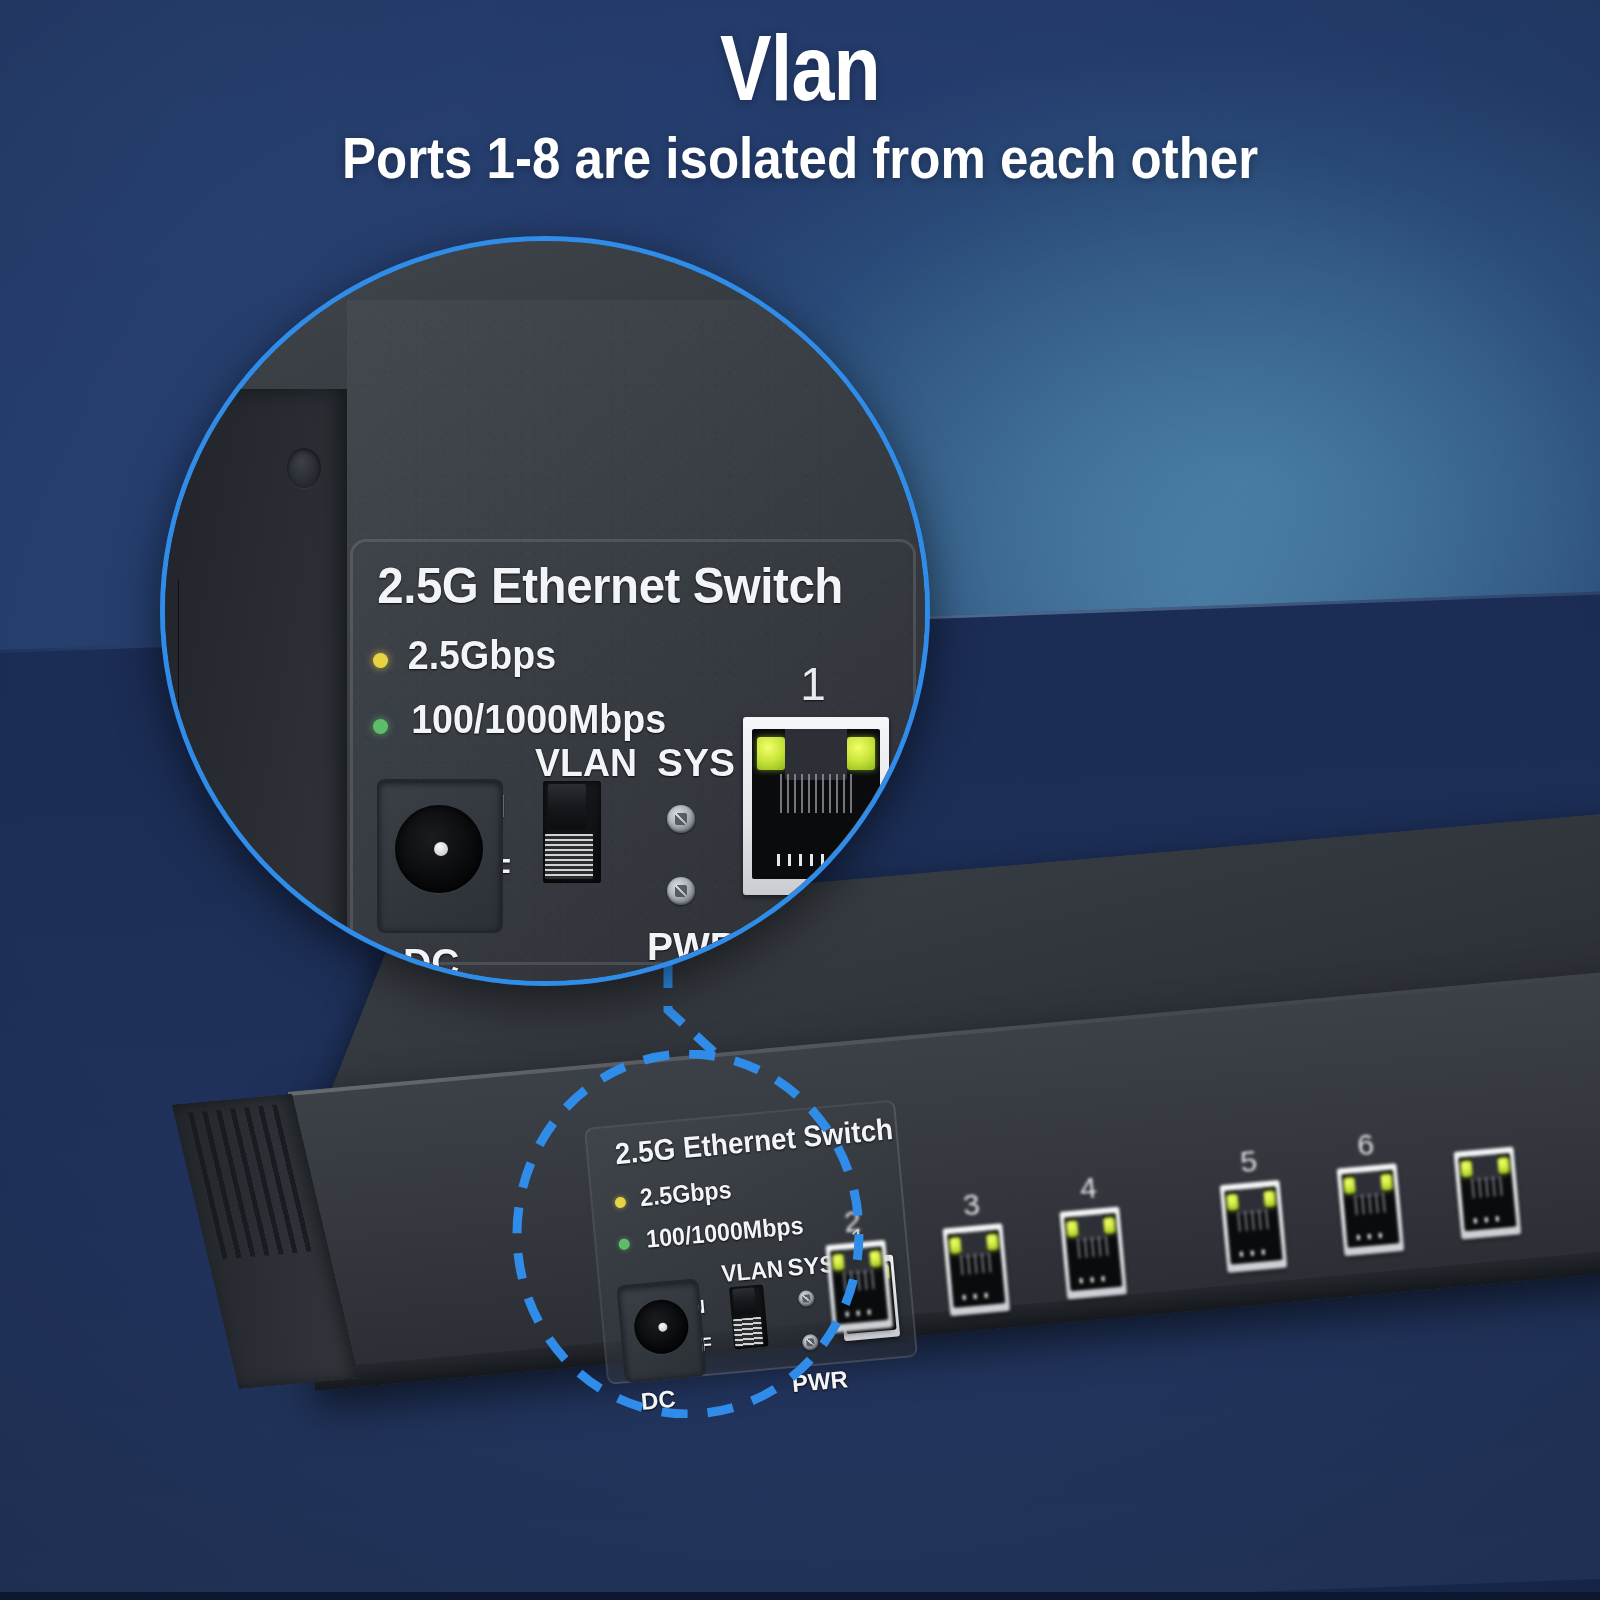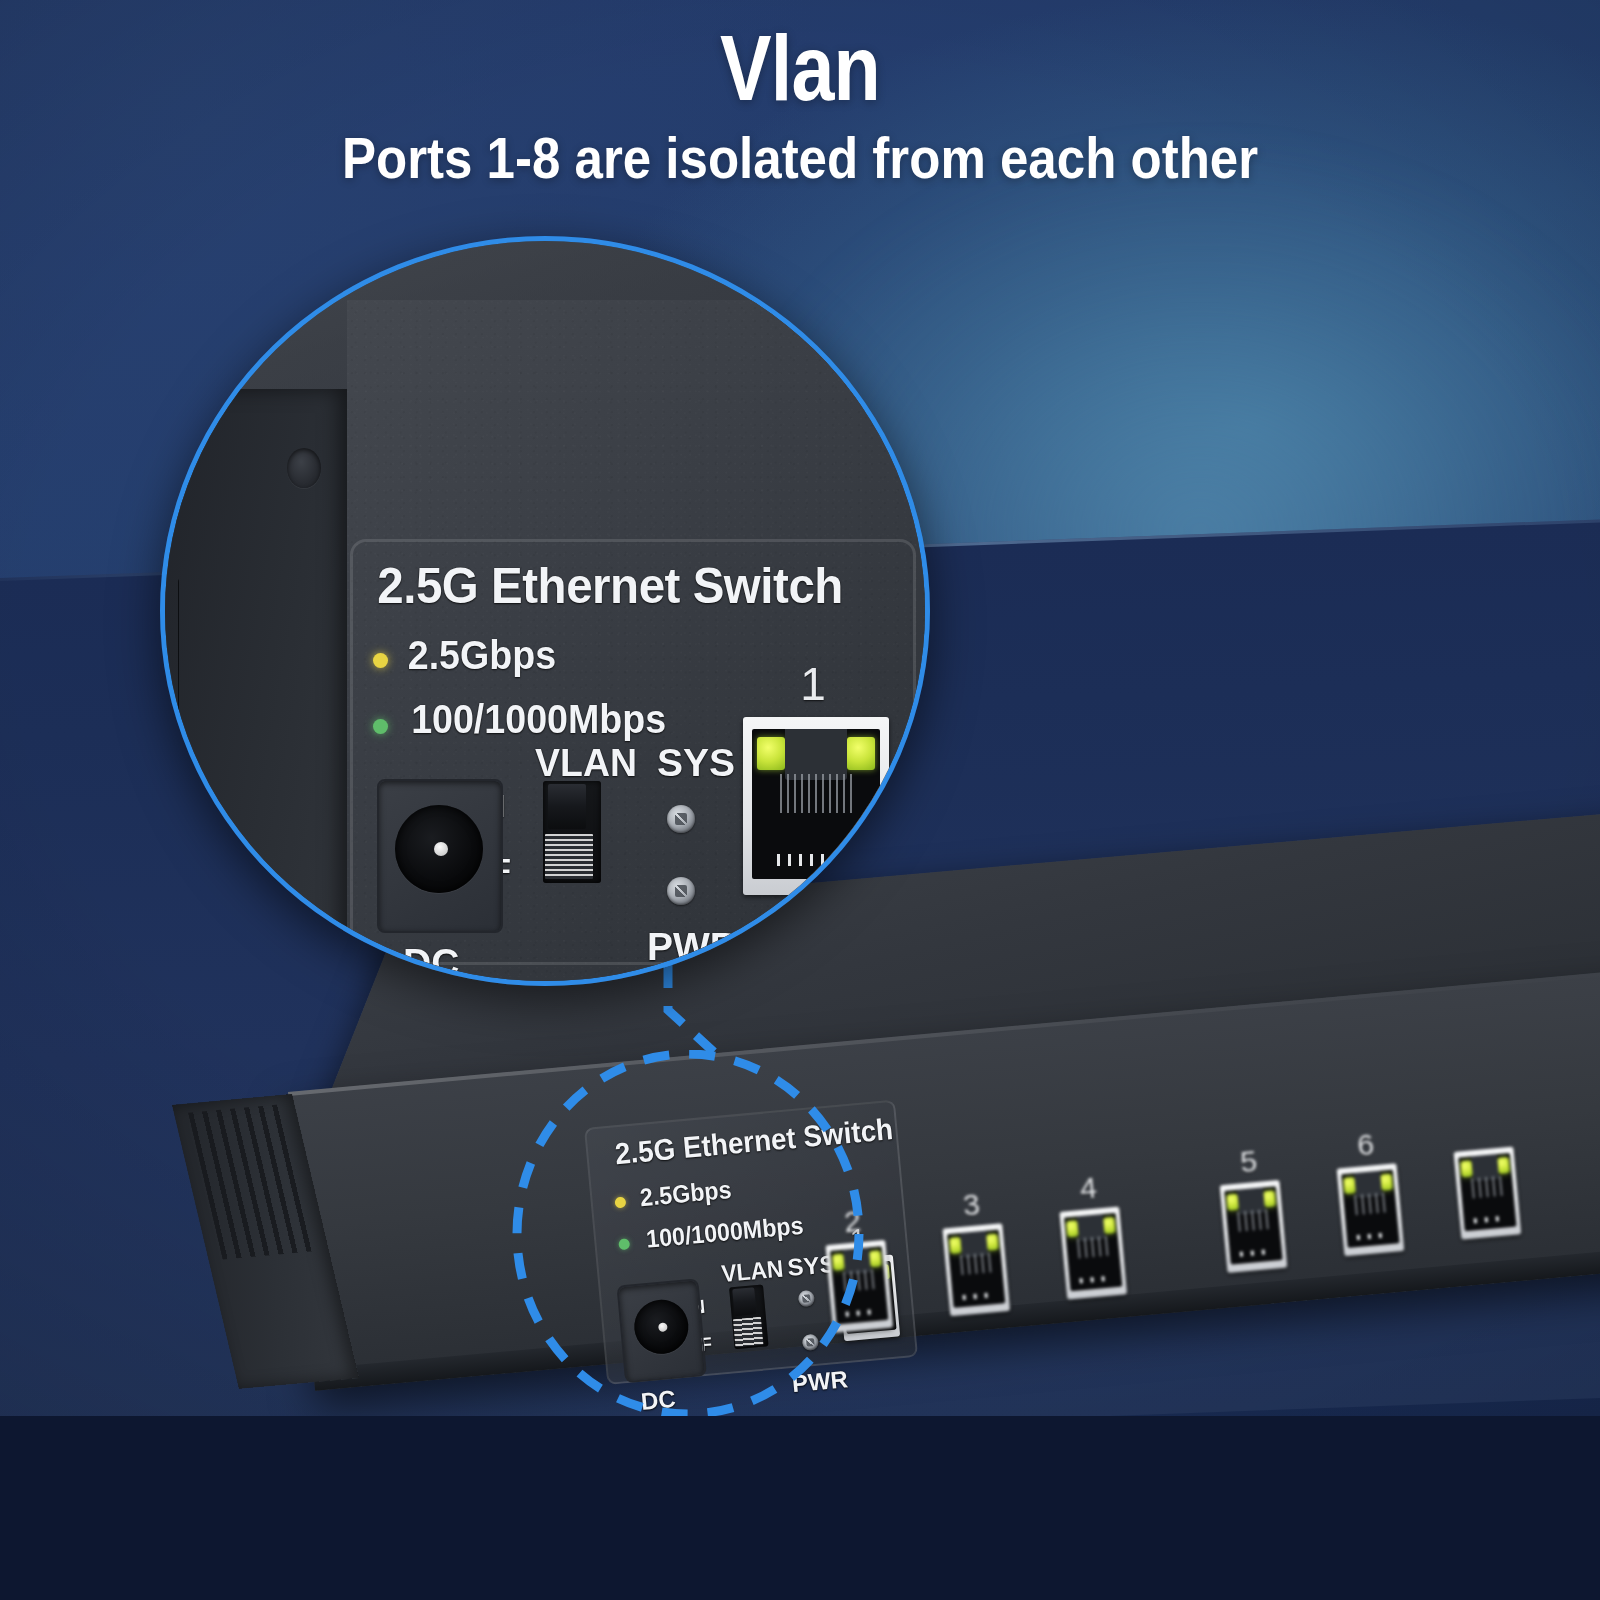--- a/index.html
+++ b/index.html
@@ -7,21 +7,21 @@
     padding: 0;
     background: #0d1730;
   }
   body {
     font-family: "Liberation Sans", sans-serif;
   }
 
   #stage {
     position: relative;
     width: 1600px;
-    height: 1416px;
+    height: 1592px;
     overflow: hidden;
     background: #1f3663;
   }
 
   
   .bg-base {
     position: absolute;
     inset: 0;
     background:
       radial-gradient(ellipse 1100px 700px at 78% 30%, #3c6d94 0%, rgba(60,109,148,0) 62%),

